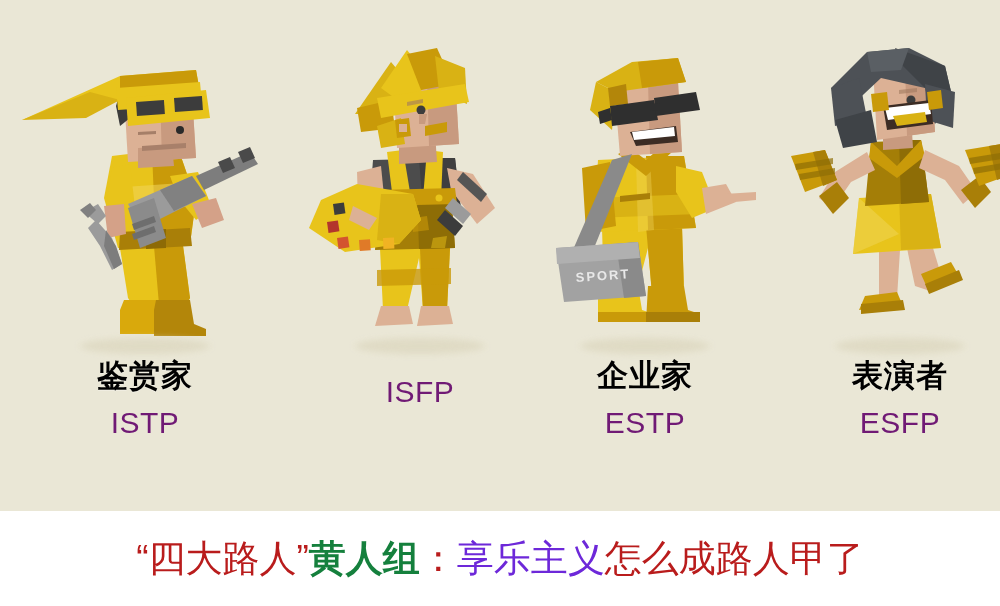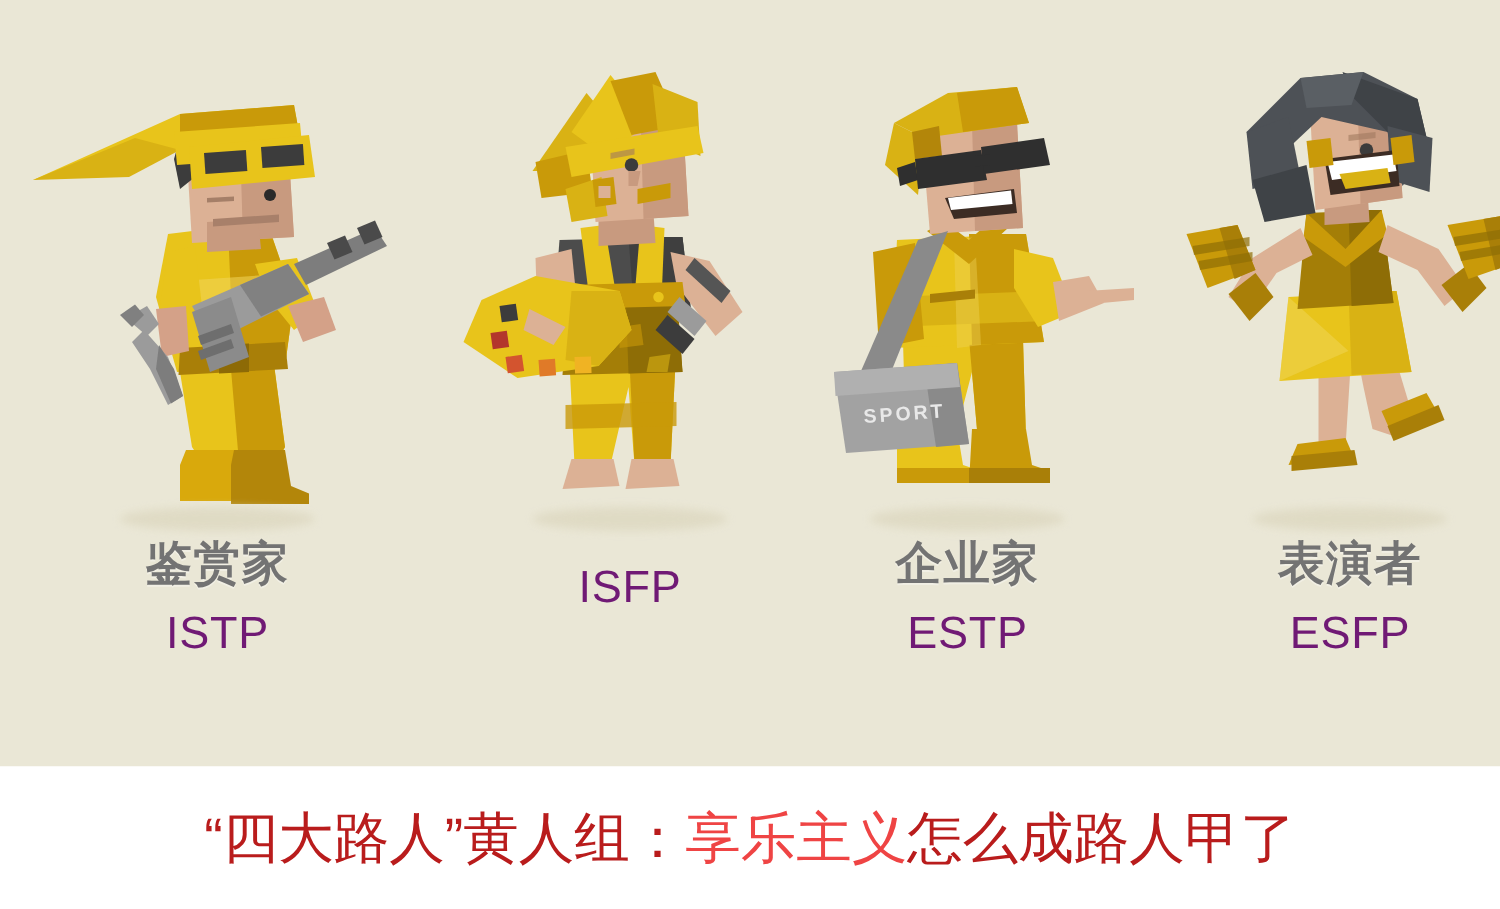--- a/index.html
+++ b/index.html
@@ -56,21 +56,21 @@
     position: absolute;
     left: 0;
     top: 360px;
     width: 250px;
     text-align: center;
   }
   .cn-name {
     font-family: "Liberation Sans", sans-serif;
     font-size: 31px;
     font-weight: bold;
-    color: #737373;
+    color: #000000;
     letter-spacing: 1px;
     line-height: 1;
     text-shadow: 0 1px 0 rgba(255,255,255,.35);
   }
   .mbti-code {
     margin-top: 17px;
     font-family: "Liberation Sans", sans-serif;
     font-size: 30px;
     font-weight: normal;
     color: #701a75;
@@ -92,22 +92,22 @@
   #caption-text {
     font-family: "Liberation Sans", sans-serif;
     font-size: 37px;
     line-height: 1;
     color: #111111;
     white-space: nowrap;
     letter-spacing: 0px;
   }
   #caption-text span { display: inline; }
   .c-black { color: #b91c1c; }
-  .c-yellow { color: #b91c1c; }
-  .c-red { color: #ef4444; }
+  .c-yellow { color: #15803d; font-weight: bold; }
+  .c-red { color: #6d28d9; }
   svg { display: block; }
 </style>
 </head>
 <body>
 
 <div id="page">
 
   <div id="poster">
 
     <div class="figure" style="left:20px;">

